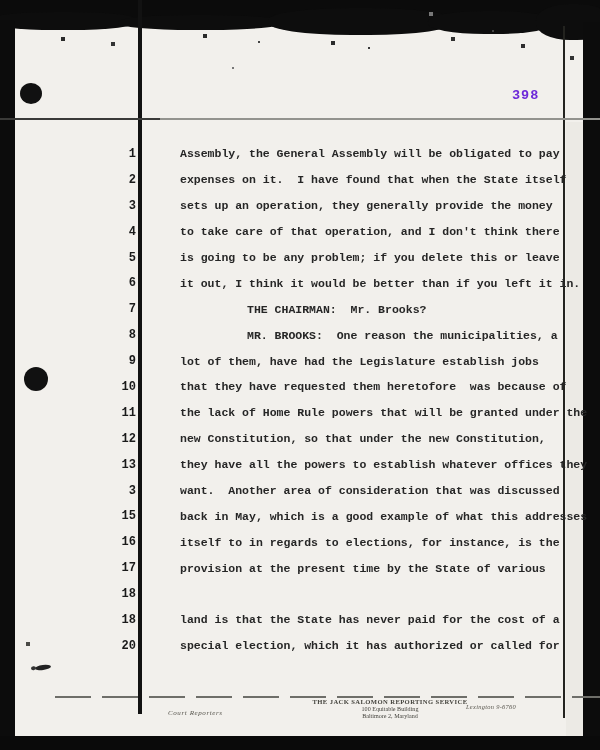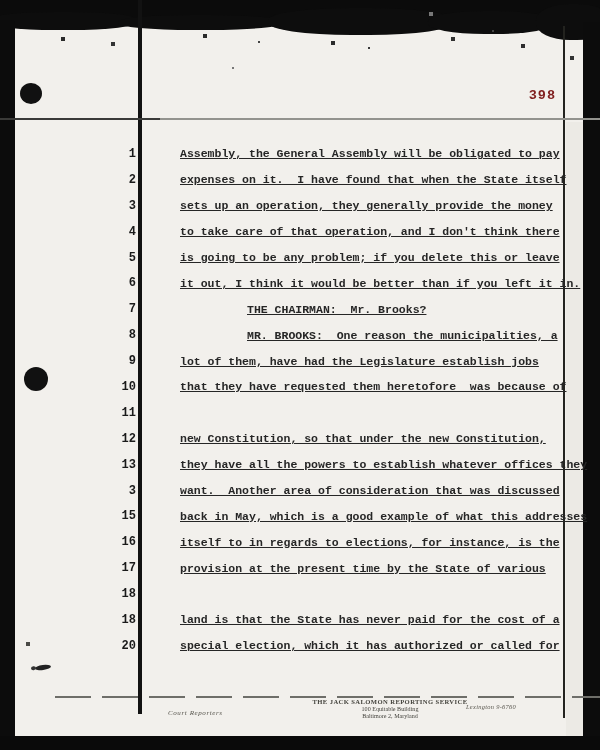--- a/index.html
+++ b/index.html
@@ -90,43 +90,42 @@
     background: linear-gradient(90deg, #3a3a38 0 160px, #93938e 160px 100%);
   }
   .footer-rule {
     position: absolute; left: 55px; top: 696px;
     width: 545px; height: 2px;
     background: repeating-linear-gradient(90deg, #6e6e69 0 36px, rgba(0,0,0,0) 36px 47px);
   }
   
   .page-number {
     position: absolute; left: 512px; top: 88px;
-    width: 44px; text-align: right;
+    width: 44px; text-align: left;
     font: 700 13.5px "Liberation Mono", monospace;
-    letter-spacing: 1px; color: #7f1d1d;
+    letter-spacing: 1px; color: #6d28d9;
   }
   
   .transcript {
     position: absolute; left: 100px; top: 141px;
     width: 495px;
     color: #232323;
   }
   .line { display: flex; align-items: center; height: 25.9px; }
   .num {
     flex: none; width: 36px; text-align: right;
     font: 700 12px "Liberation Mono", monospace;
     color: #1a1a1a;
   }
   .txt {
     padding-left: 44px;
     font: 700 11.5px "Liberation Mono", monospace;
     letter-spacing: 0;
     white-space: pre;
     color: #262626;
-    text-decoration: underline;
   }
   .line.indent .txt { padding-left: 111px; text-align: center; }
   
   .footer-left {
     position: absolute; left: 168px; top: 709px;
     font: italic 7px "Liberation Serif", serif;
     letter-spacing: 0.6px; color: #55534b;
   }
   .footer-center {
     position: absolute; left: 295px; top: 698px;
@@ -205,20 +204,21 @@
       <div class="line">
         <span class="num">9</span>
         <span class="txt">lot of them, have had the Legislature establish jobs</span>
       </div>
       <div class="line">
         <span class="num">10</span>
         <span class="txt">that they have requested them heretofore  was because of</span>
       </div>
       <div class="line">
         <span class="num">11</span>
+        <span class="txt">the lack of Home Rule powers that will be granted under the</span>
       </div>
       <div class="line">
         <span class="num">12</span>
         <span class="txt">new Constitution, so that under the new Constitution,</span>
       </div>
       <div class="line">
         <span class="num">13</span>
         <span class="txt">they have all the powers to establish whatever offices they</span>
       </div>
       <div class="line">

